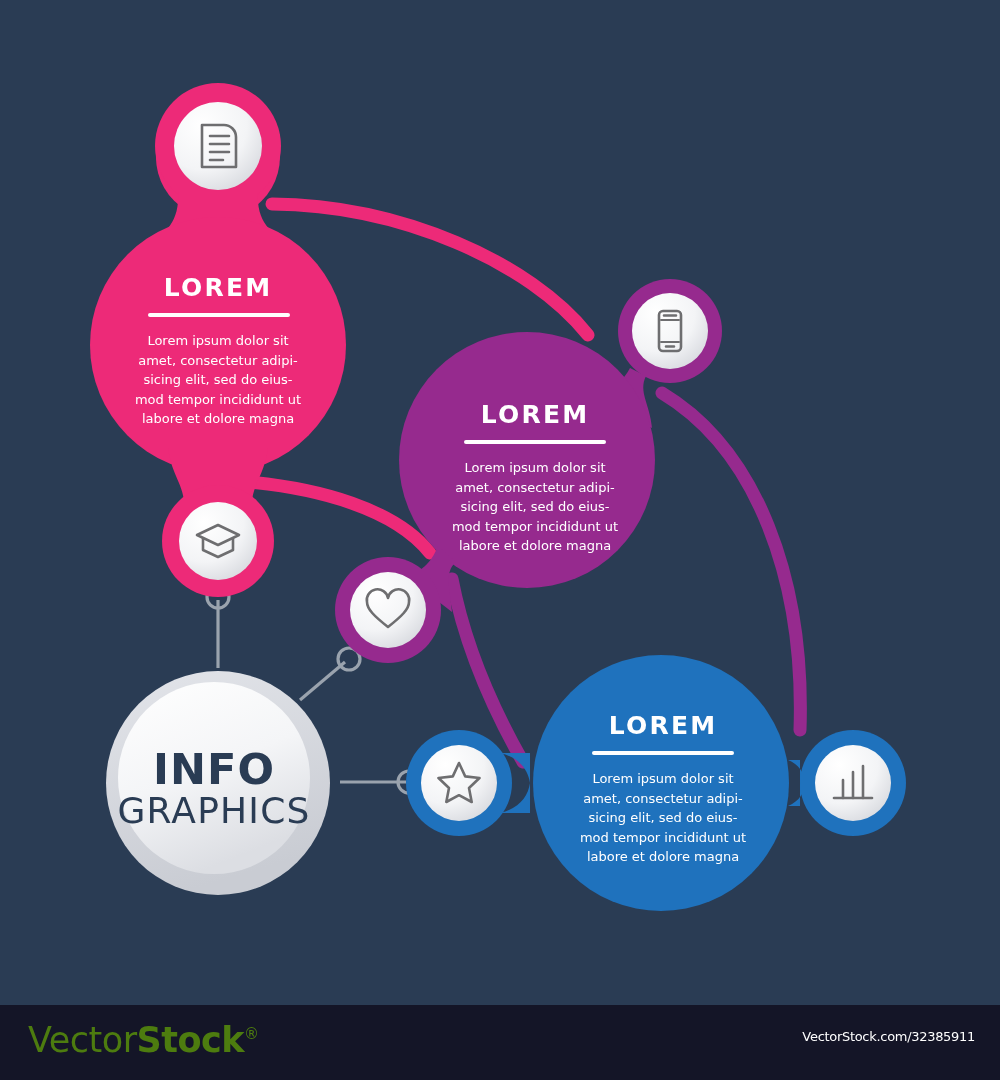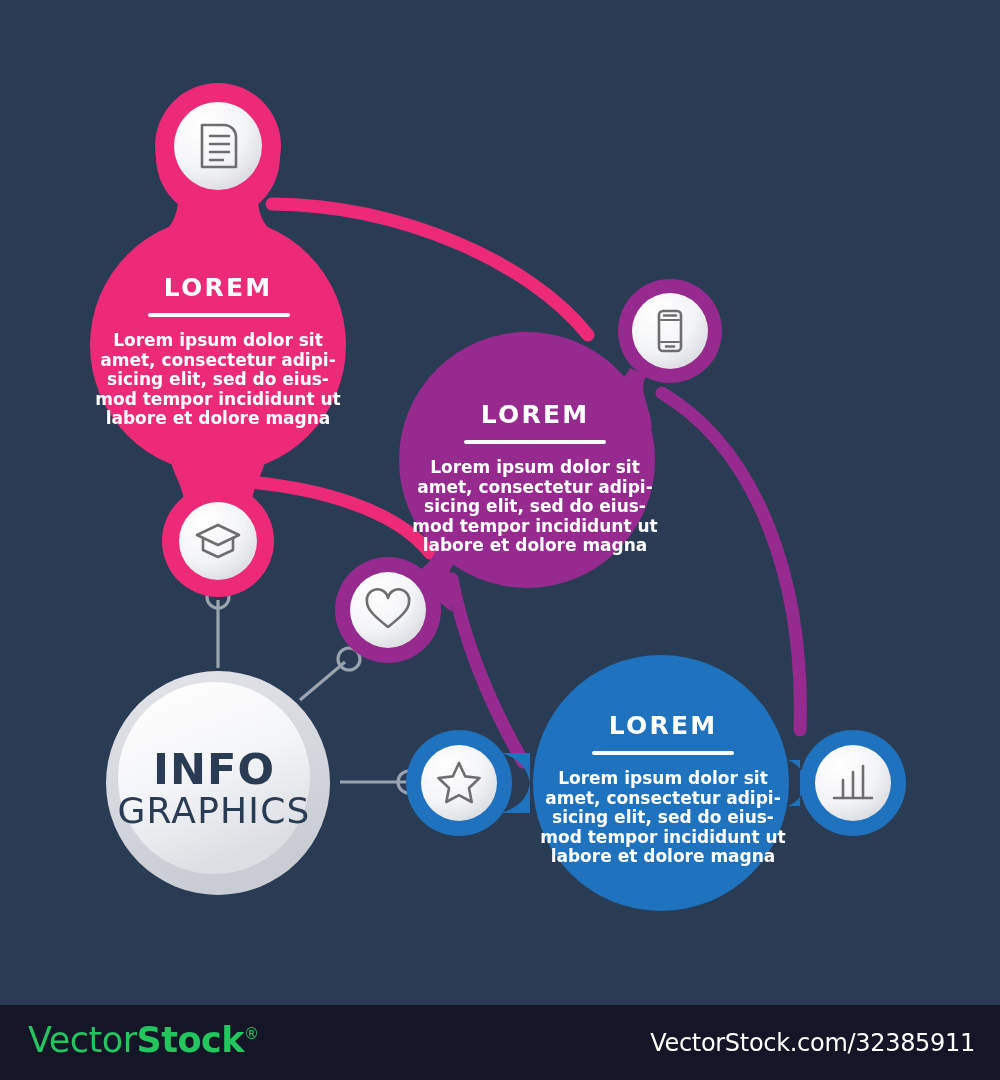--- a/index.html
+++ b/index.html
@@ -8,39 +8,39 @@
   #stage{position:relative;width:1000px;height:1080px;border-radius:19px;}
   #canvas{position:absolute;left:0;top:0;width:1000px;height:1000px;background:#2A3C54;}
   svg.layer{position:absolute;left:0;top:0;width:1000px;height:1000px;}
   .txt{position:absolute;pointer-events:none;}
   .title{
     font-weight:bold;color:#ffffff;letter-spacing:2.2px;
     font-size:25px;text-align:center;line-height:1;
   }
   .rule{position:absolute;height:4px;background:#ffffff;border-radius:2px;}
   .body{
-    color:#ffffff;font-size:17px;line-height:19.6px;text-align:center;font-weight:bold;
+    color:#ffffff;font-size:13px;line-height:19.6px;text-align:center;
   }
   .infoTop{
     font-weight:bold;color:#2A3C54;font-size:43px;letter-spacing:1px;
     text-align:center;line-height:1;
   }
   .infoBot{
     color:#2A3C54;font-size:36px;letter-spacing:1.2px;
     text-align:center;line-height:1;font-weight:normal;
   }
   
   #footer{position:absolute;left:0;top:1000px;width:1000px;height:80px;
           background:#141527;}
   #fdiv{position:absolute;left:0;top:0;width:1000px;height:5px;background:#2A3C54;}
-  #brand{position:absolute;left:28px;top:20px;color:#22c55e;font-size:35px;
+  #brand{position:absolute;left:28px;top:20px;color:#4d7c0f;font-size:35px;
          letter-spacing:-0.5px;white-space:nowrap;}
   #brand .b{font-weight:bold;}
   #brand .r{font-size:15px;vertical-align:super;}
-  #furl{position:absolute;right:25px;top:29px;color:#fff;font-size:24px;
+  #furl{position:absolute;right:25px;top:29px;color:#fff;font-size:13px;
         white-space:nowrap;letter-spacing:-0.3px;text-align:center;}
 </style>
 </head>
 <body>
 
 <div id="stage">
 
   <div id="canvas">
 
     <svg class="layer" viewBox="0 0 1000 1000">

